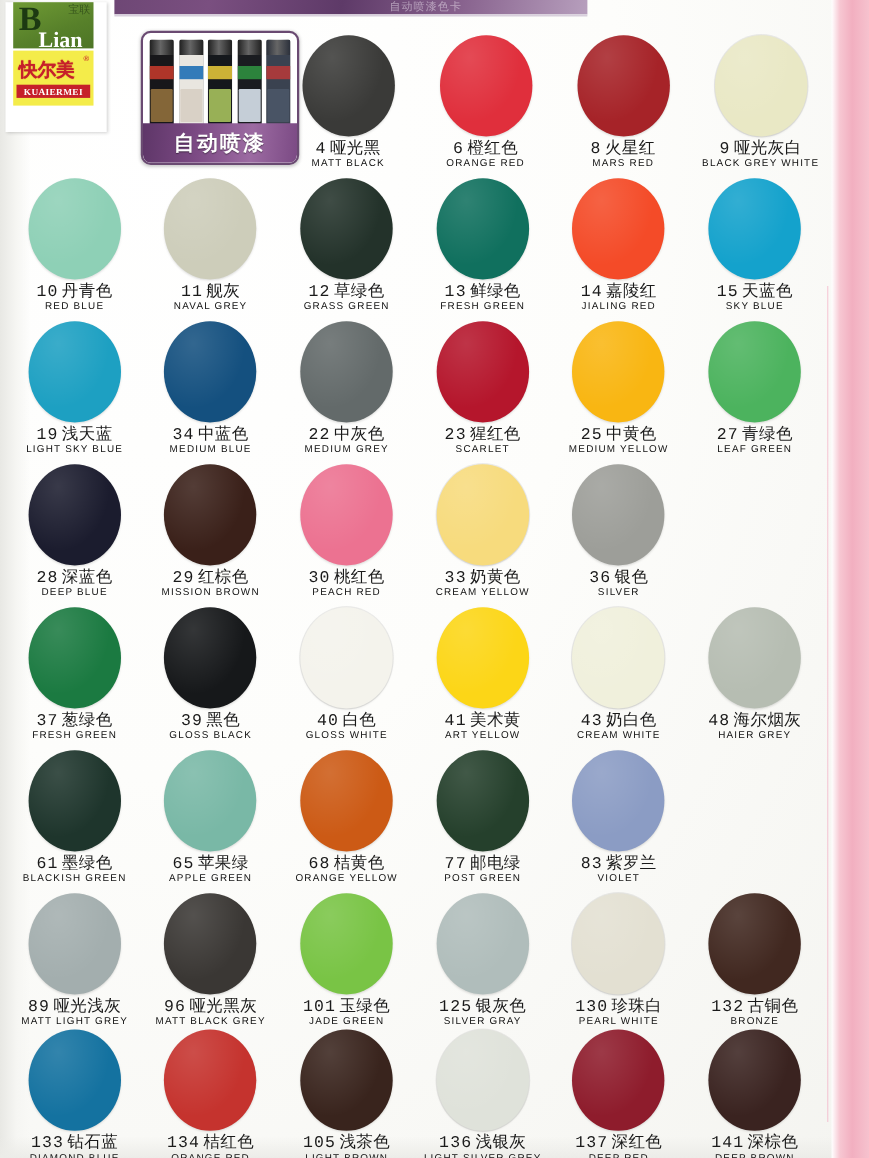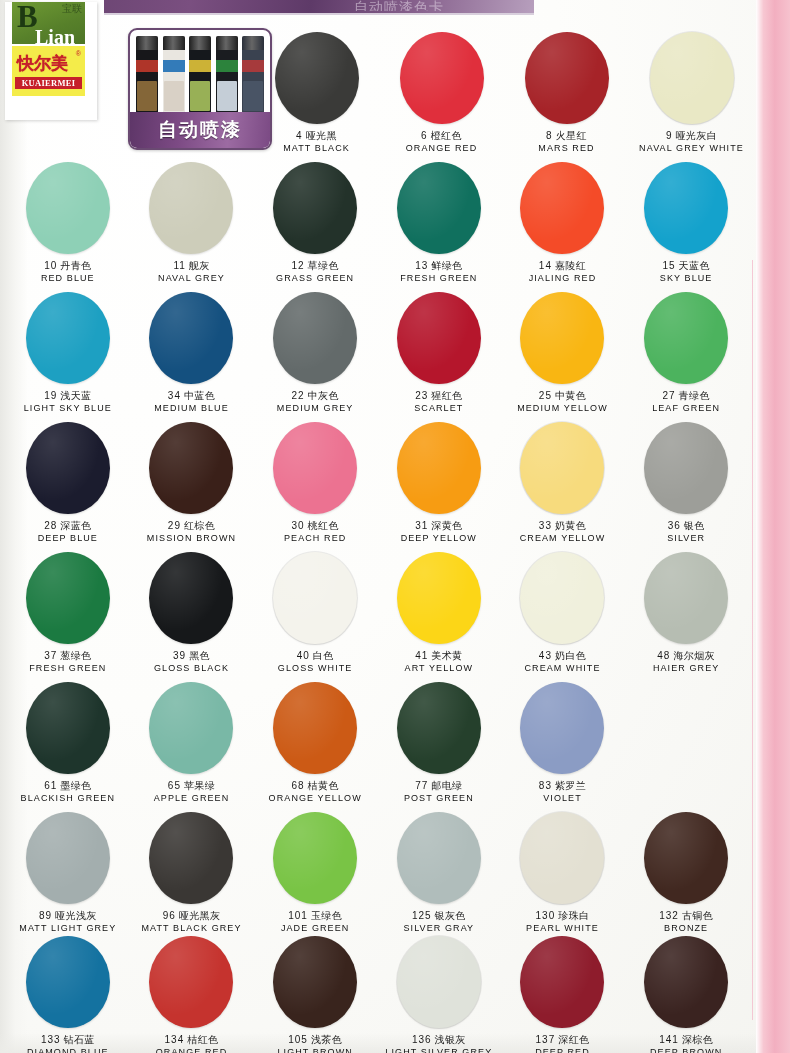--- a/index.html
+++ b/index.html
@@ -47,21 +47,21 @@
   }
 
   
   #top-banner{
     position:absolute;left:104px;top:0;width:430px;height:13px;
     background:linear-gradient(100deg,#6e4775 0%,#7a4f80 20%,#5e3a68 48%,#86608c 72%,#b79fbd 100%);
     border-bottom:2px solid #d8cfdc;
   }
   #top-banner-text{
     position:absolute;left:250px;top:-1px;width:200px;height:12px;
-    color:#e6dbe9;font-size:14px;letter-spacing:1px;
+    color:#e6dbe9;font-size:10px;letter-spacing:1px;
     white-space:nowrap;overflow:hidden;opacity:.55;
     font-family:"DejaVu Sans", sans-serif;
   }
 
   
   #brand{
     position:absolute;left:5px;top:2px;width:92px;height:118px;
     background:#ffffff;
     box-shadow:1px 1px 3px rgba(0,0,0,.18);
   }
@@ -179,22 +179,22 @@
   .disc:after{
     content:"";position:absolute;inset:0;border-radius:50%;
     background:radial-gradient(ellipse at 32% 22%,rgba(255,255,255,.13) 0%,rgba(255,255,255,0) 58%);
     pointer-events:none;
   }
   .disc.light{
     box-shadow:0 0 0 1px rgba(0,0,0,.07), 0 1px 2px rgba(0,0,0,.1);
   }
   .cap-cn{
     margin-top:6px;
-    font-family:Liberation Sans, sans-serif;
-    font-size:10px;color:#1a1a1a;
+    font-family:Liberation Mono, monospace;
+    font-size:15px;color:#1a1a1a;
     white-space:nowrap;line-height:12px;
     letter-spacing:.4px;
   }
   .cap-cn .num{ letter-spacing:1px; margin-right:3px; }
   .cap-en{
     font-family:"Liberation Sans", sans-serif;
     font-size:9px;color:#111;
     white-space:nowrap;line-height:12px;
     letter-spacing:1.1px;
     font-weight:500;
@@ -290,21 +290,21 @@
             <div class="disc" style="background:#a62328"></div>
           </div>
           <div class="cap-cn"><span class="num">8</span><span>火星红</span></div>
           <div class="cap-en">MARS RED</div>
         </div>
         <div class="swatch">
           <div class="disc-wrap">
             <div class="disc light" style="background:#e9e8c5"></div>
           </div>
           <div class="cap-cn"><span class="num">9</span><span>哑光灰白</span></div>
-          <div class="cap-en">NAVAL GREY WHITE</div>
+          <div class="cap-en">BLACK GREY WHITE</div>
         </div>
       </div>
     <div class="swatch-row" id="row2" style="top:148px">
         <div class="swatch">
           <div class="disc-wrap">
             <div class="disc" style="background:#8ed0b6"></div>
           </div>
           <div class="cap-cn"><span class="num">10</span><span>丹青色</span></div>
           <div class="cap-en">RED BLUE</div>
         </div>
@@ -402,27 +402,20 @@
           </div>
           <div class="cap-cn"><span class="num">29</span><span>红棕色</span></div>
           <div class="cap-en">MISSION BROWN</div>
         </div>
         <div class="swatch">
           <div class="disc-wrap">
             <div class="disc" style="background:#ec7291"></div>
           </div>
           <div class="cap-cn"><span class="num">30</span><span>桃红色</span></div>
           <div class="cap-en">PEACH RED</div>
-        </div>
-        <div class="swatch">
-          <div class="disc-wrap">
-            <div class="disc" style="background:#f79c12"></div>
-          </div>
-          <div class="cap-cn"><span class="num">31</span><span>深黄色</span></div>
-          <div class="cap-en">DEEP YELLOW</div>
         </div>
         <div class="swatch">
           <div class="disc-wrap">
             <div class="disc light" style="background:#f7db7d"></div>
           </div>
           <div class="cap-cn"><span class="num">33</span><span>奶黄色</span></div>
           <div class="cap-en">CREAM YELLOW</div>
         </div>
         <div class="swatch">
           <div class="disc-wrap">

